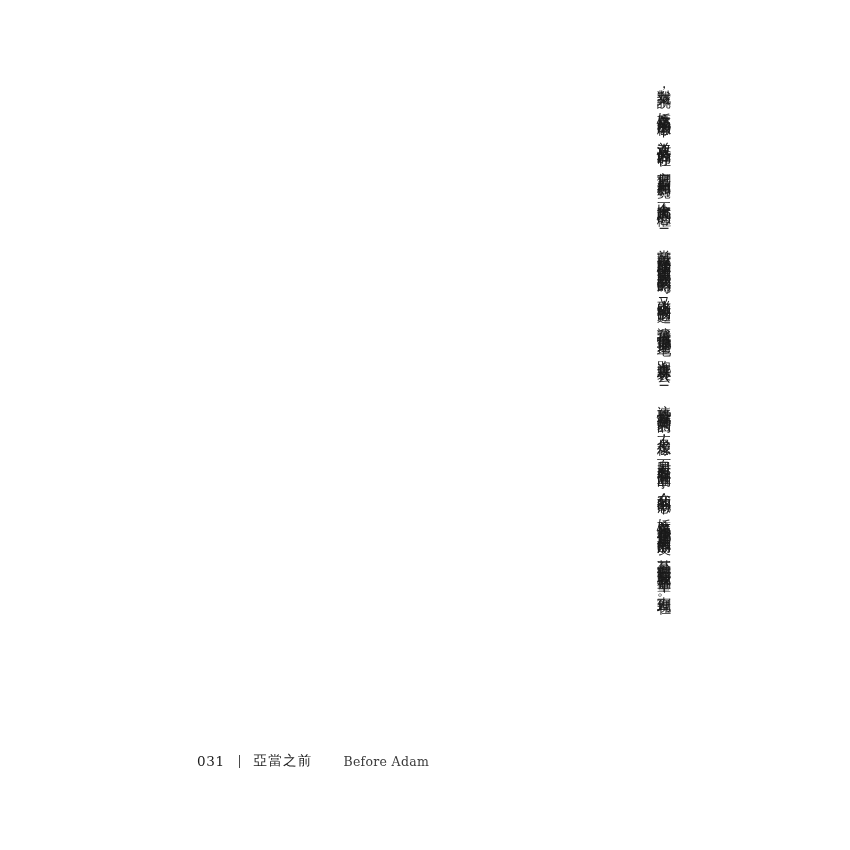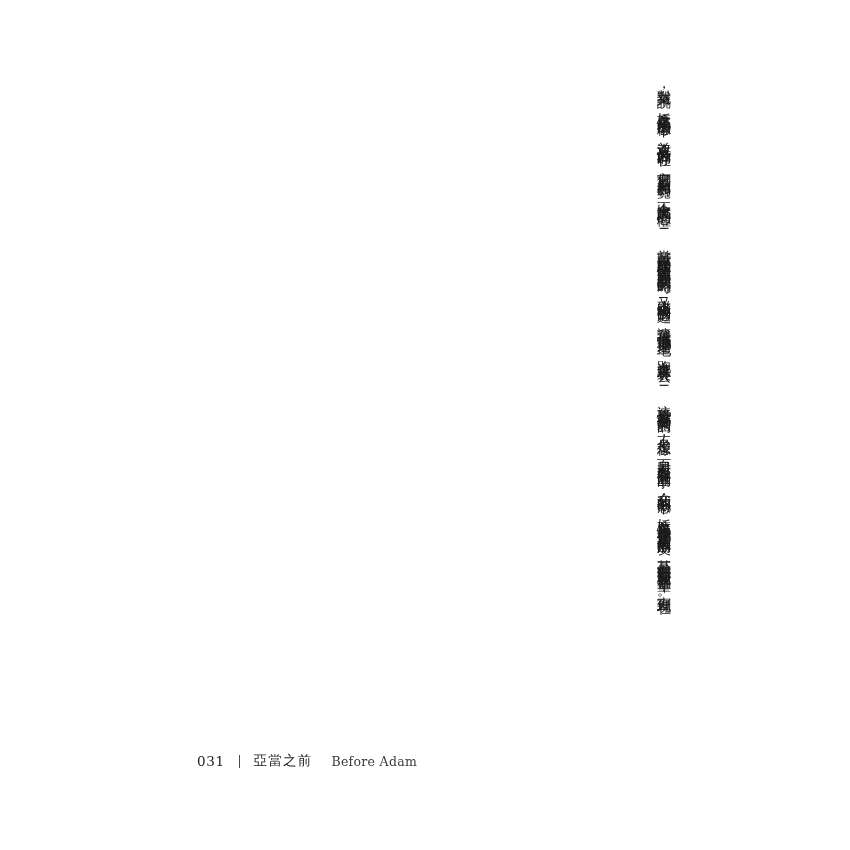--- a/index.html
+++ b/index.html
@@ -76,21 +76,21 @@
     font-family: Liberation Sans, sans-serif;
     font-size: 13.5px;
     letter-spacing: 1.2px;
     color: #1b1b1b;
   }
   .book-title-en {
     font-family: "DejaVu Serif", "Liberation Serif", serif;
     font-size: 12.5px;
     letter-spacing: 0.3px;
     color: #3a3a3a;
-    margin-left: 7px;
+    margin-left: 19px;
   }
 </style>
 </head>
 <body>
 
 <div class="page">
 
   <div class="vertical-text">
     <p>對我來說，妖魔鬼怪的想像中，並沒有恐怖的存在，它們只是虛無和幻覺。不比實際的恐懼──當我以震顫疾馳的速度跳開了攻擊我的蛇時，又碰上野狗的追逐，讓我飛也似地穿過空地，跑進森林裏去──這些恐懼都是具體的，不是想像，而是有血有肉有汗的事。在我的觀念中，妖魔鬼怪和我都是相處融洽的朋友，甚至它們陪伴著我整個童年，直到現在。</p>
   </div>

